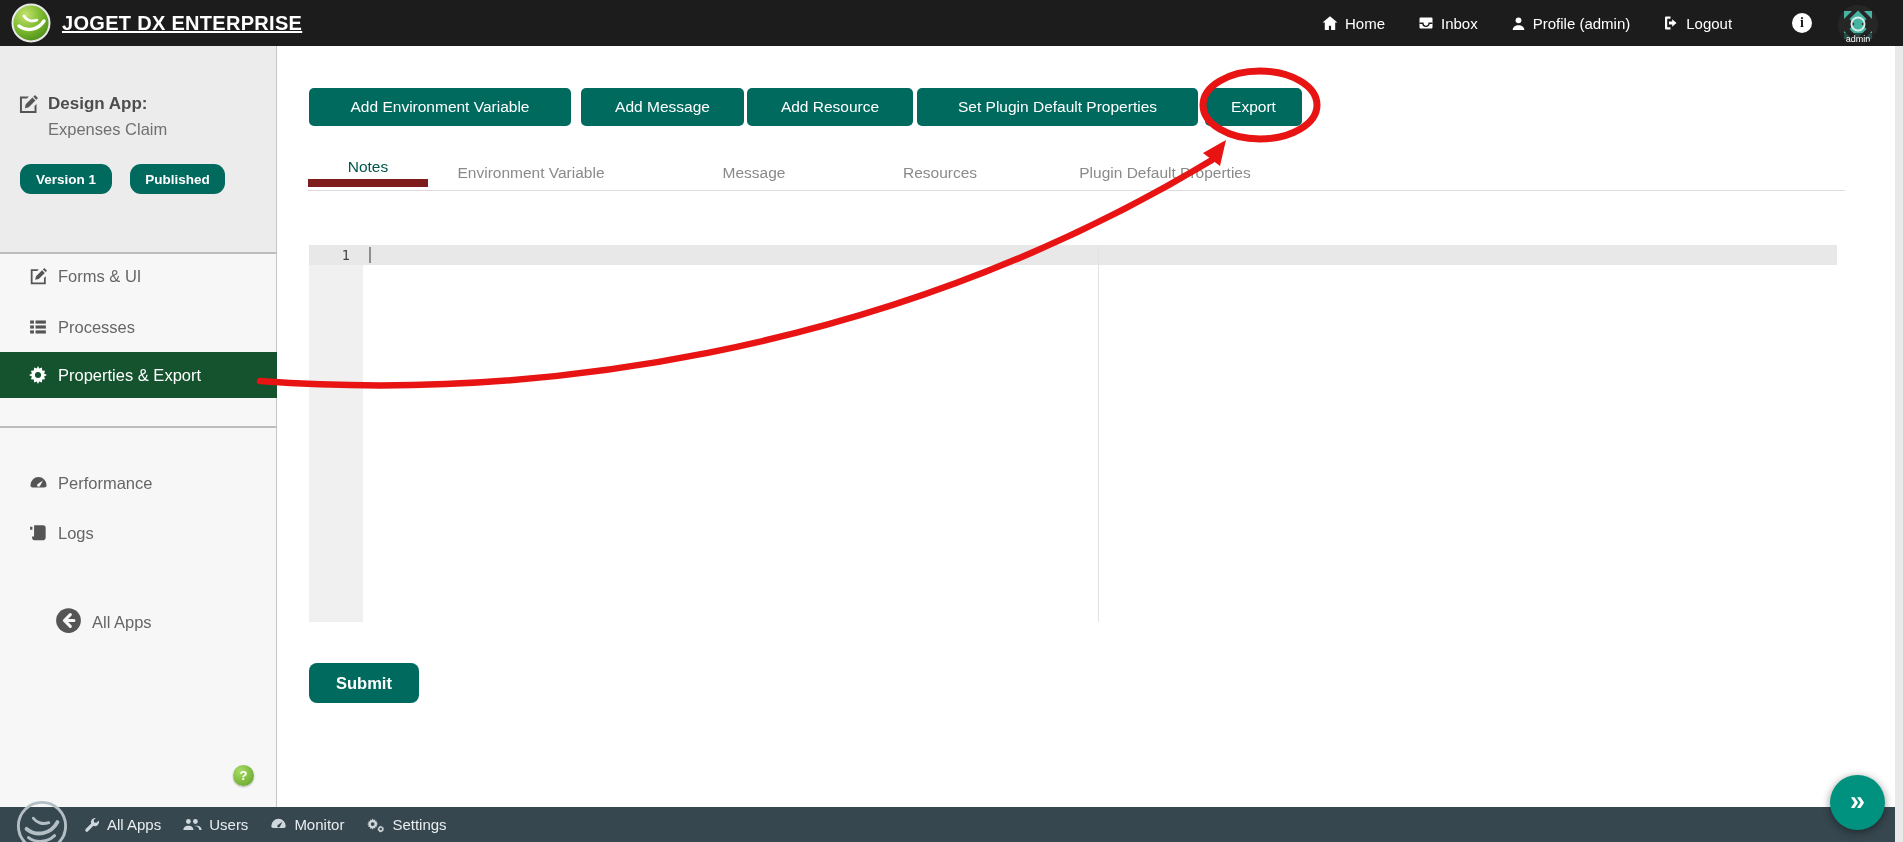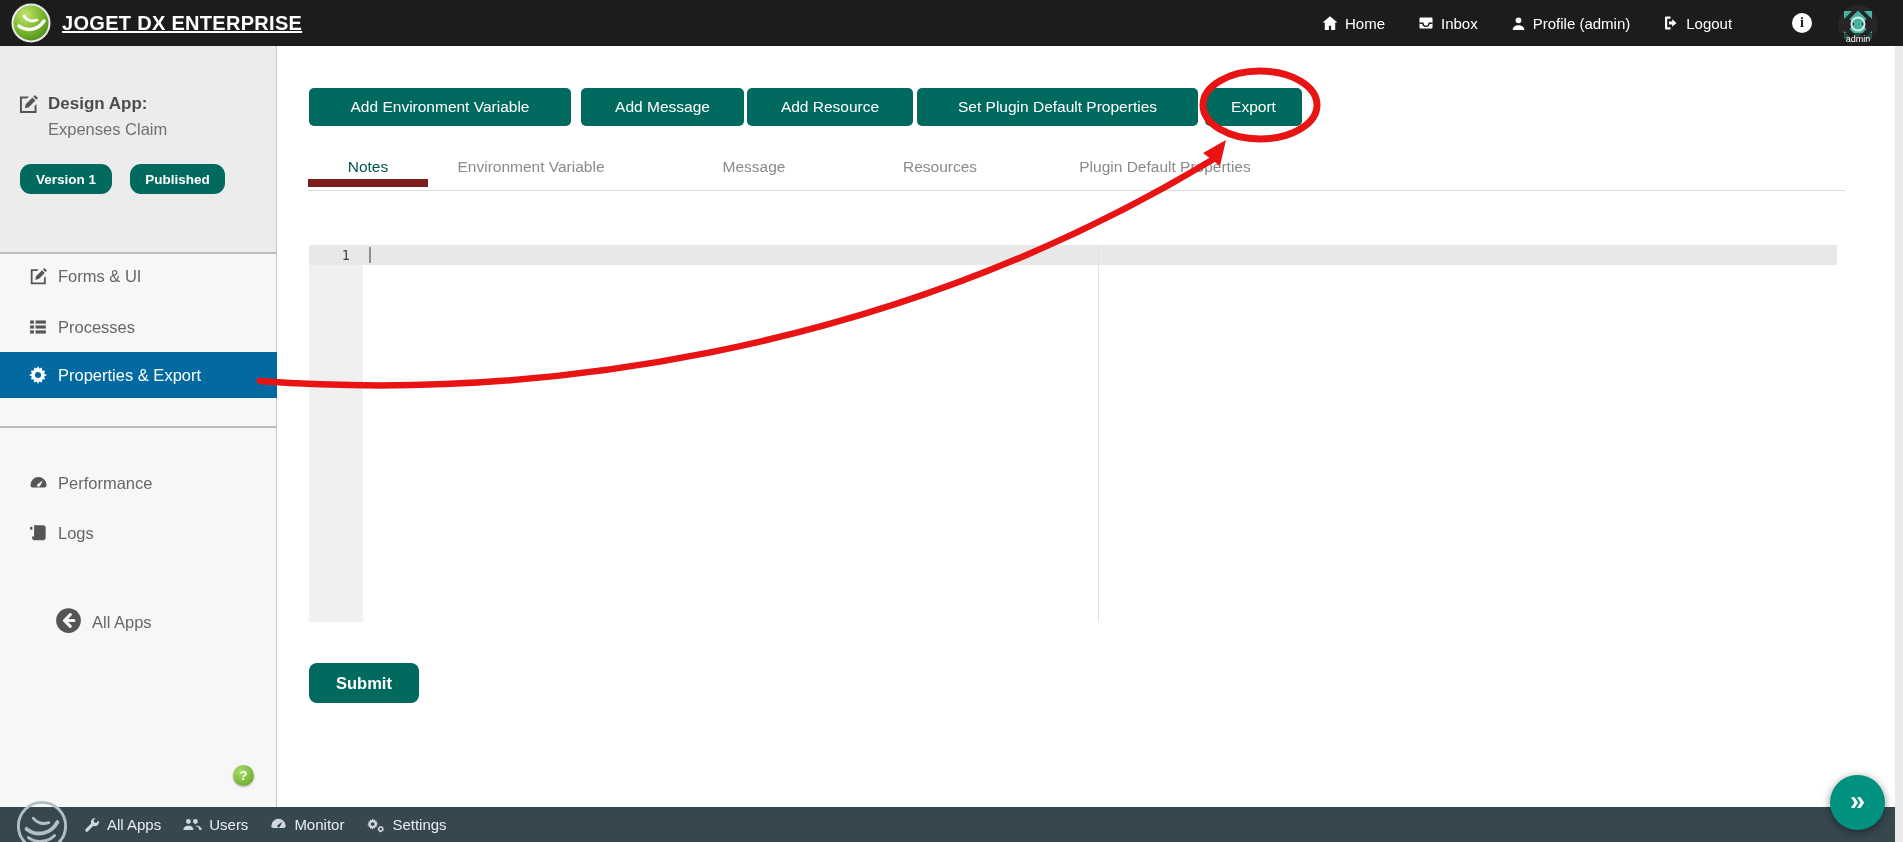--- a/index.html
+++ b/index.html
@@ -33,34 +33,34 @@
   .app-name{position:absolute;left:48px;top:74px;color:#707070;font-size:16.5px;}
   .badge{position:absolute;top:118px;height:30px;border-radius:11px;background:#006a5f;color:#fff;
          font-size:13.5px;font-weight:bold;display:flex;align-items:center;justify-content:center;cursor:pointer;}
   .badge.b1{left:20px;width:92px;}
   .badge.b2{left:130px;width:95px;text-align:right;}
   .sb-divider{position:absolute;left:0;width:277px;height:2px;background:#bdbdbd;}
   .sb-item{position:absolute;left:0;width:277px;height:46px;display:flex;align-items:center;
            color:#666666;font-size:16.5px;cursor:pointer;}
   .sb-item .sb-icon{width:22px;margin-left:27px;display:flex;justify-content:center;color:#555;}
   .sb-item .sb-label{margin-left:9px;white-space:nowrap;}
-  .sb-item.active{background:#0369a1;color:#ffffff;}
+  .sb-item.active{background:#14532d;color:#ffffff;}
   .sb-item.active .sb-icon{color:#ffffff;}
   .all-apps{position:absolute;left:55px;top:561px;display:flex;align-items:center;gap:10px;
             color:#666;font-size:16.5px;cursor:pointer;}
   .help-badge{position:absolute;left:233px;top:719px;width:21px;height:21px;border-radius:50%;
               background:radial-gradient(circle at 35% 30%,#a8db66,#5ea122);color:#fff;font-weight:bold;
               font-size:13px;line-height:21px;text-align:center;box-shadow:0 1px 2px rgba(0,0,0,.3);cursor:pointer;}
 
   
   .content{position:absolute;left:278px;top:46px;width:1625px;height:796px;background:#ffffff;}
   .tb-btn{position:absolute;top:42px;height:38px;border:none;border-radius:5px;background:#006a5f;
           color:#ffffff;font-size:15.5px;font-family:"Liberation Sans",sans-serif;cursor:pointer;}
   .tabs-divider{position:absolute;left:30px;top:144px;width:1537px;height:1px;background:#dcdcdc;}
-  .tab{position:absolute;top:112px;font-size:15.5px;color:#8a8a8a;cursor:pointer;white-space:nowrap;
+  .tab{position:absolute;top:118px;font-size:15.5px;color:#8a8a8a;cursor:pointer;white-space:nowrap;
        transform:translateX(-50%);}
   .tab-active{position:absolute;left:30px;top:101px;width:120px;height:40px;text-align:center;
               line-height:40px;color:#00564c;font-size:15.5px;cursor:pointer;
               border-bottom:8px solid #7f1d1d;}
   .editor{position:absolute;left:31px;top:199px;width:1528px;height:377px;background:#ffffff;cursor:text;}
   .gutter{position:absolute;left:0;top:0;width:54px;height:377px;background:#f0f0f0;}
   .active-line{position:absolute;left:54px;top:0;width:1474px;height:20px;background:#e8e8e8;}
   .gutter-active{position:absolute;left:0;top:0;width:54px;height:20px;background:#e8e8e8;}
   .line-no{position:absolute;left:0;top:0;width:41px;height:20px;text-align:right;color:#444;
            font-family:"DejaVu Sans Mono",monospace;font-size:13.5px;line-height:20px;}

